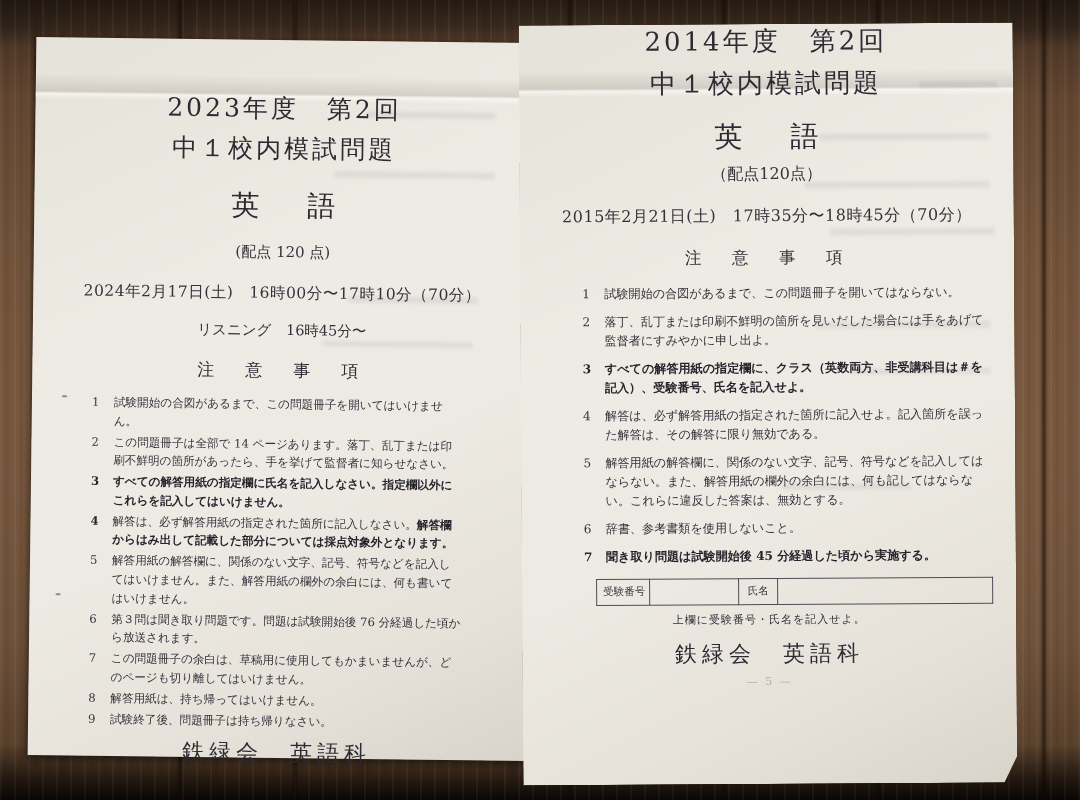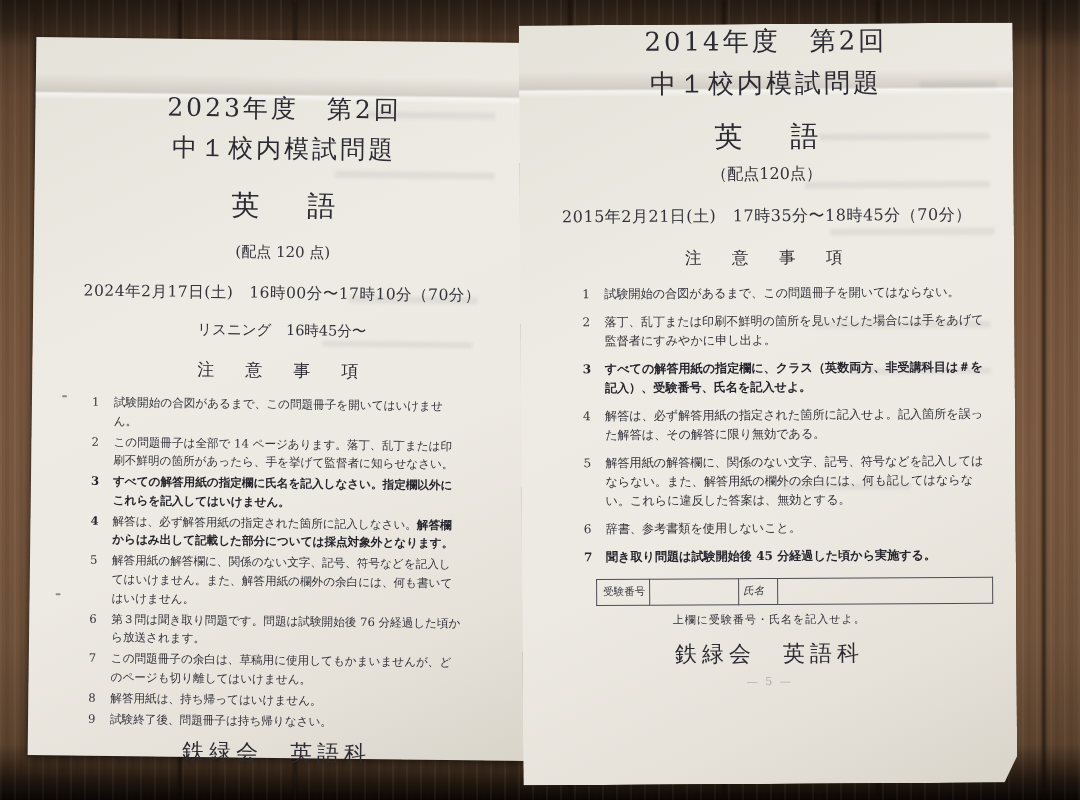--- a/index.html
+++ b/index.html
@@ -55,21 +55,21 @@
   #paper-right .nlist li{margin-bottom:9px;}
   .footer{font-size:22px;letter-spacing:5px;color:#2c2b33;}
   #paper-left .footer{margin-top:8px;}
   #paper-right .footer{margin-top:12px;}
   .pgnum{font-size:11px;color:#6b6a72;opacity:.45;margin-top:6px;letter-spacing:2px;}
 
   table.nameTbl{border-collapse:collapse;margin:12px 0 0 74px;}
   table.nameTbl td{border:1.3px solid #4e4d55;height:25px;font-size:10.5px;padding:0 4px;}
   td.lbl{width:44px;text-align:right;color:#3a3942;}
   td.blank1{width:80px;}
-  td.lbl2{width:30px;text-align:left;font-style:italic;}
+  td.lbl2{width:30px;text-align:center;}
   td.blank2{width:206px;}
   .tcap{font-size:11px;margin-top:7px;letter-spacing:1px;}
 
   
   .bleed{position:absolute;background:rgba(96,94,120,.10);filter:blur(1.6px);border-radius:2px;}
   .pad-top-left{padding-top:52px;}
   .pad-top-right{padding-top:72px;}
   .speck{position:absolute;width:5px;height:2px;background:#4a4a52;opacity:.6;border-radius:1px;}
 </style>
 </head>

